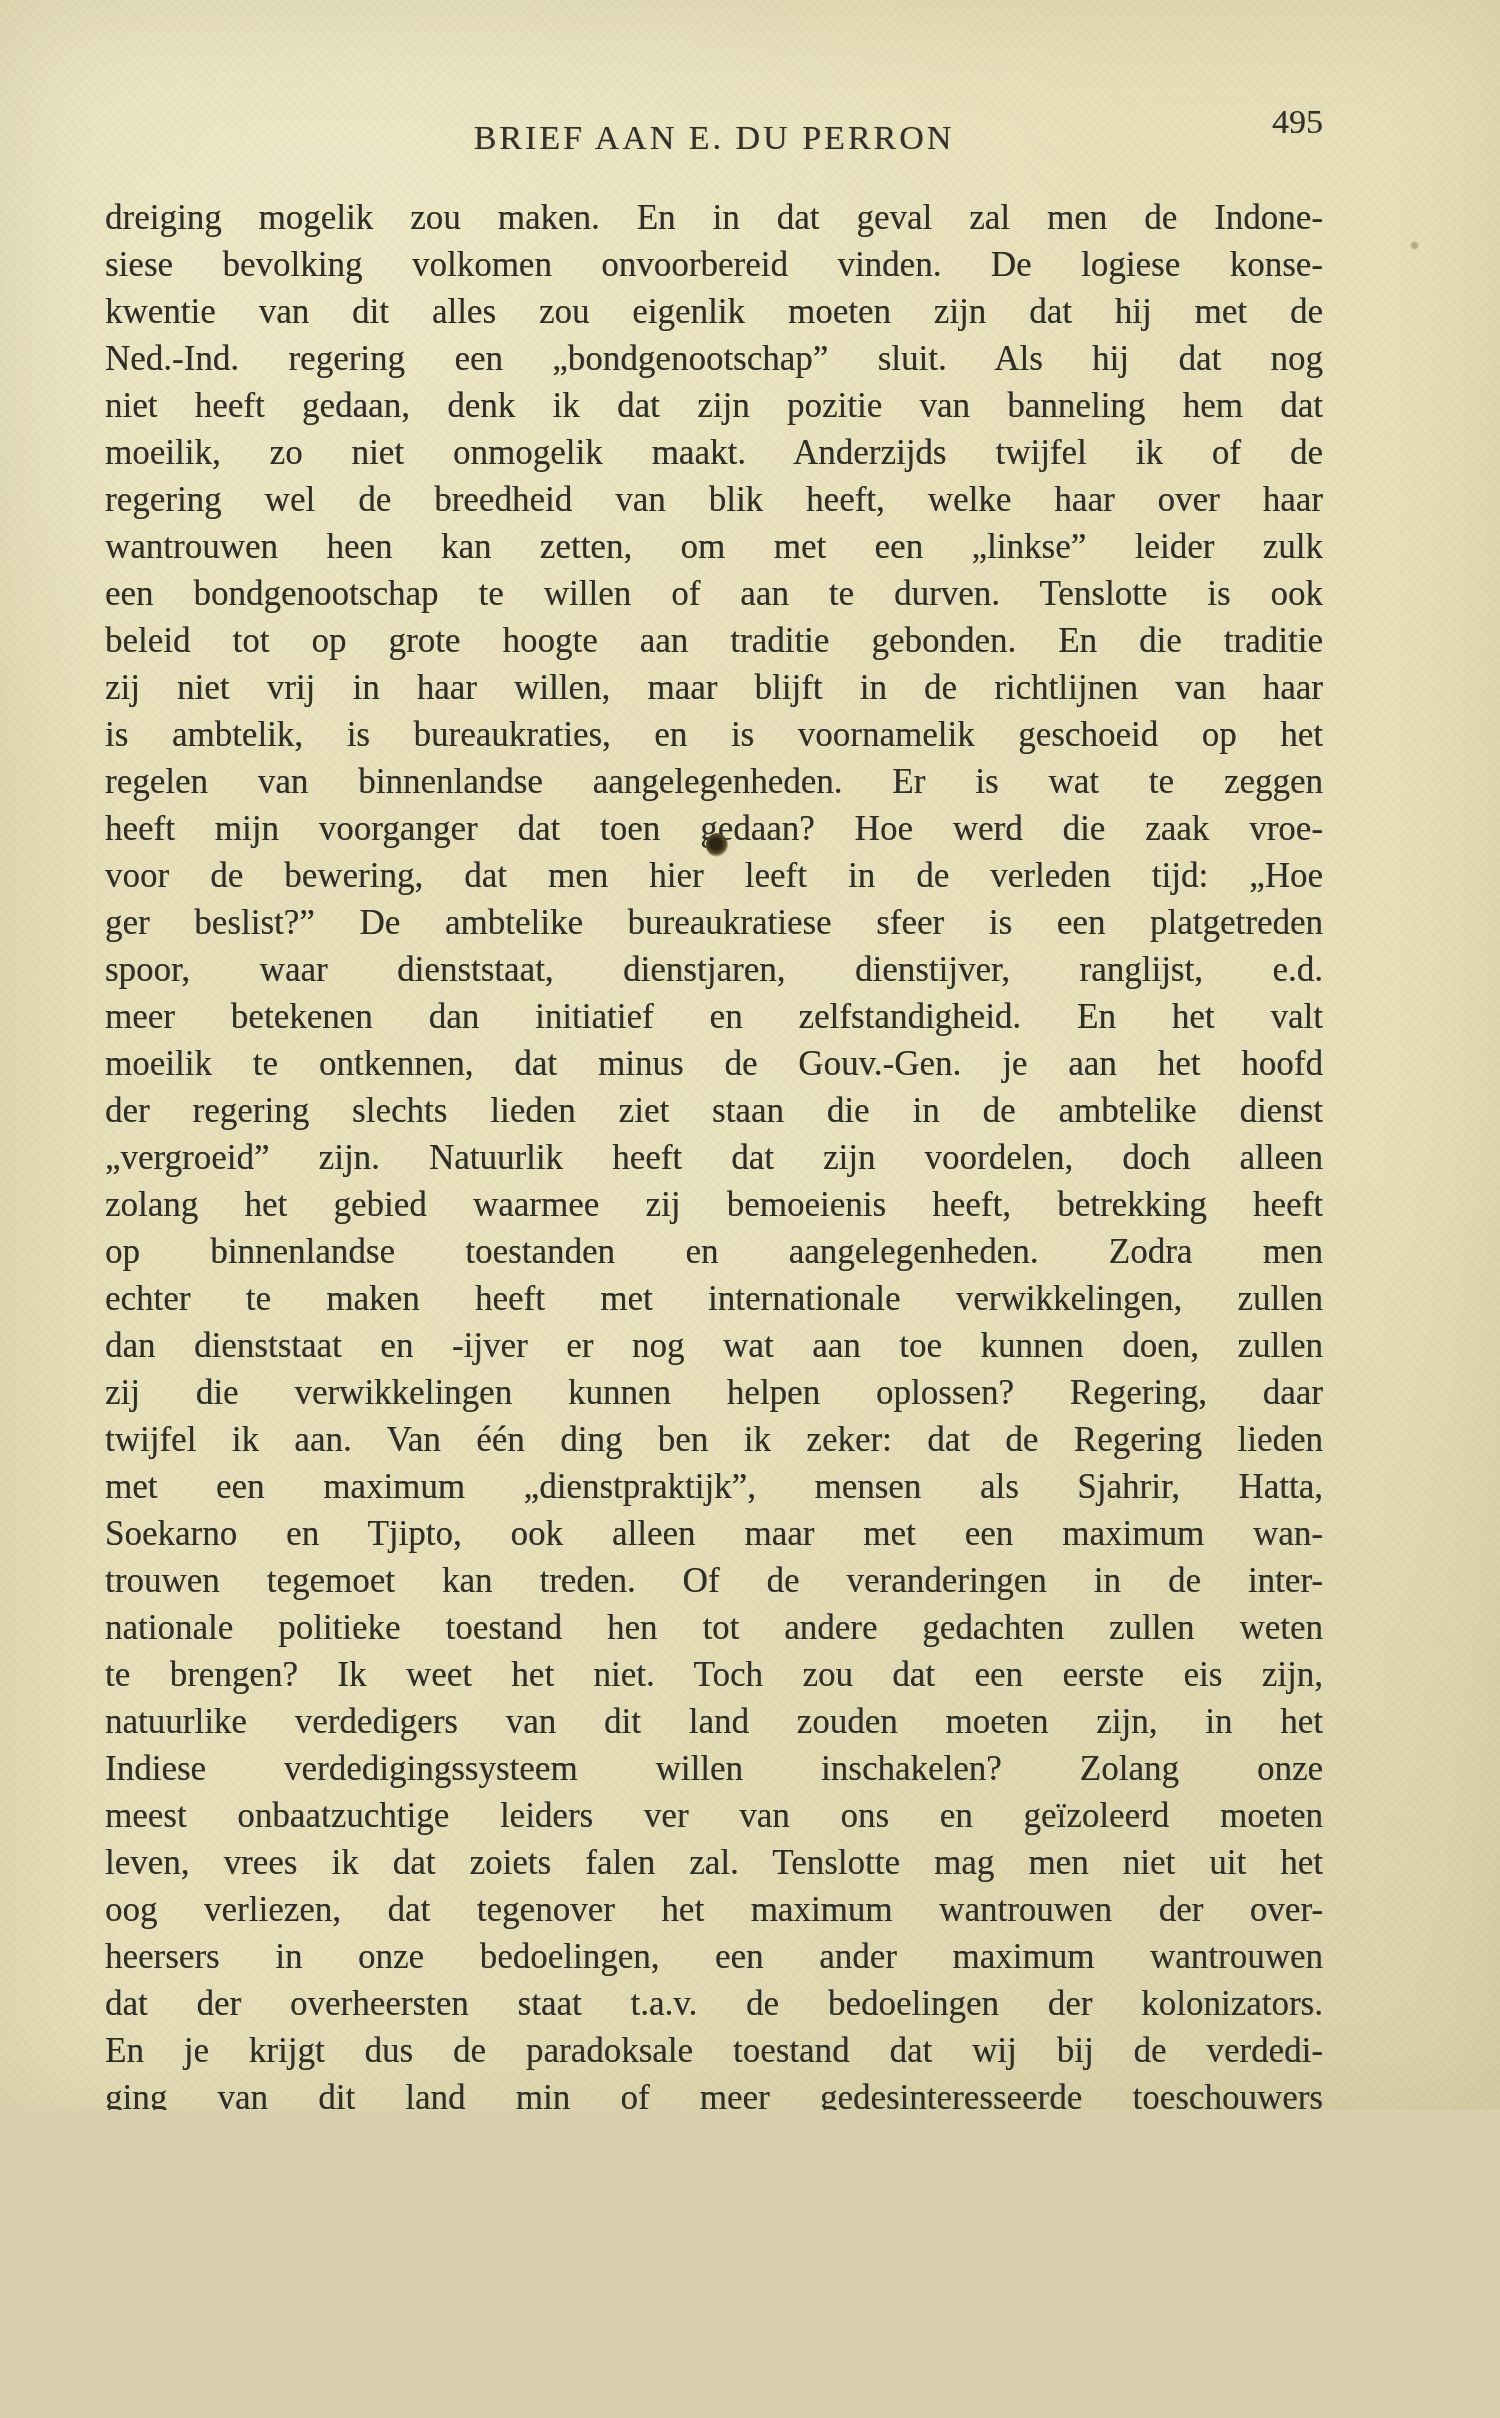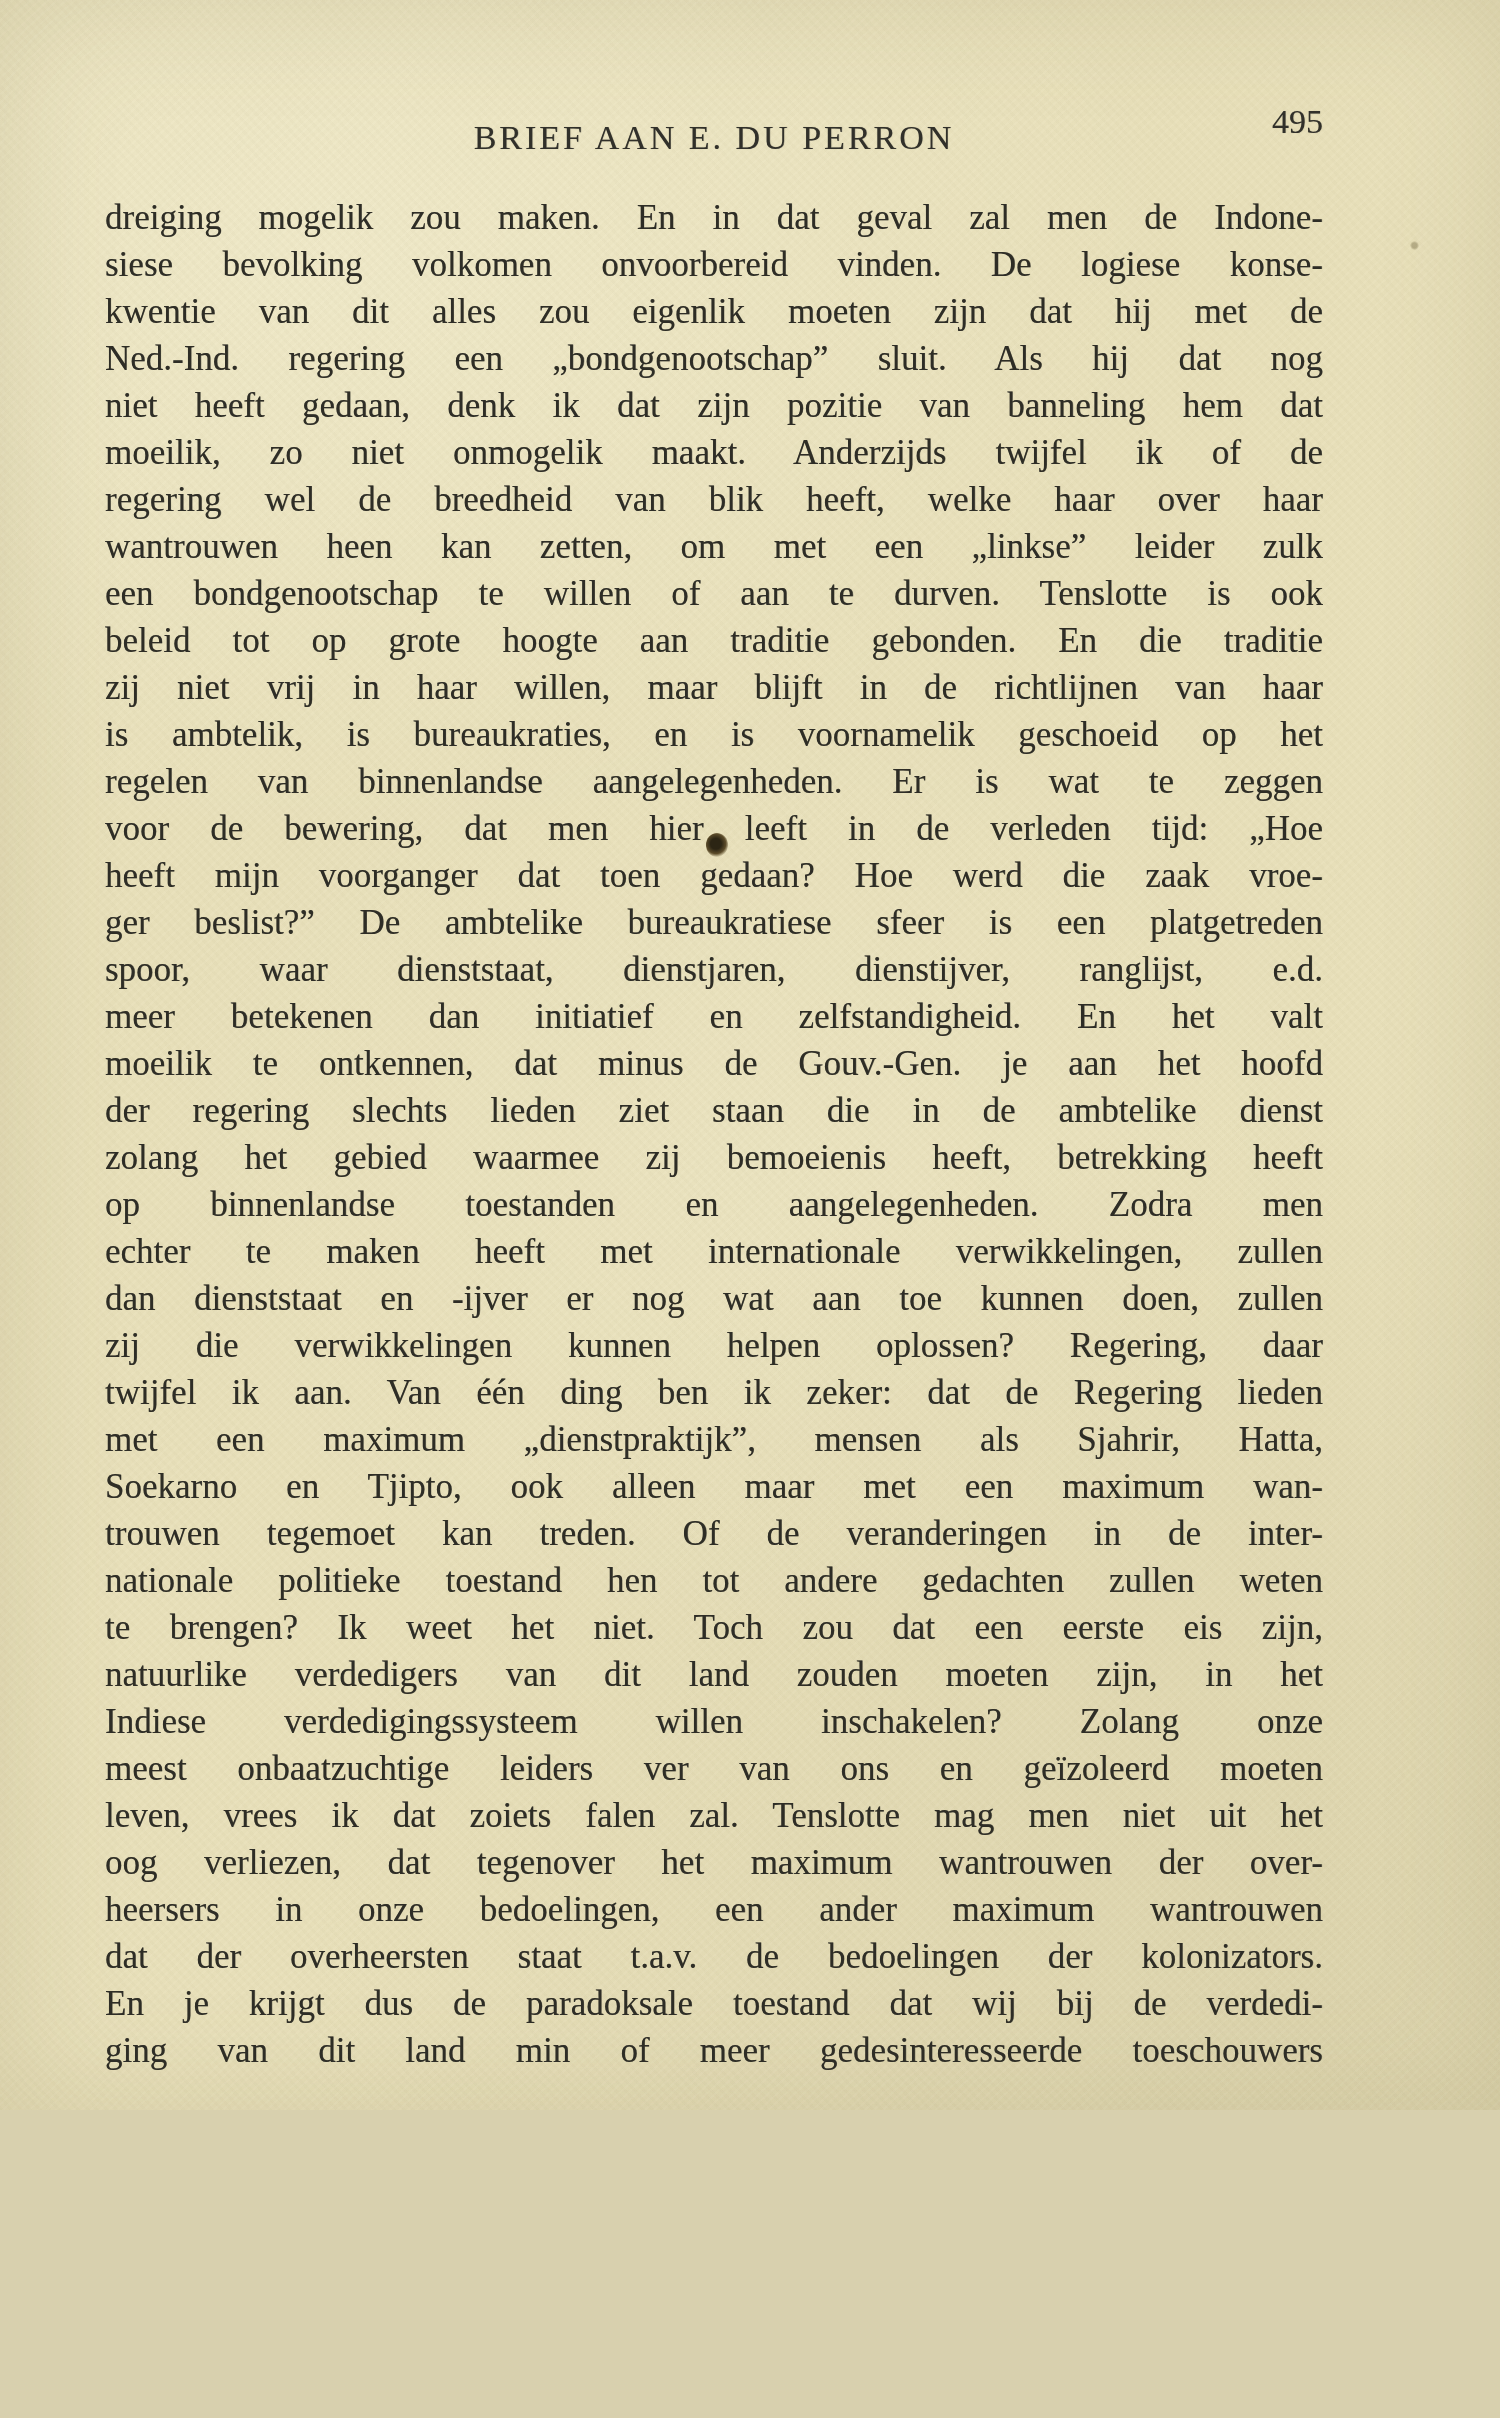--- a/index.html
+++ b/index.html
@@ -100,27 +100,28 @@
       <div class="line">Ned.-Ind. regering een „bondgenootschap” sluit. Als hij dat nog</div>
       <div class="line">niet heeft gedaan, denk ik dat zijn pozitie van banneling hem dat</div>
       <div class="line">moeilik, zo niet onmogelik maakt. Anderzijds twijfel ik of de</div>
       <div class="line">regering wel de breedheid van blik heeft, welke haar over haar</div>
       <div class="line">wantrouwen heen kan zetten, om met een „linkse” leider zulk</div>
       <div class="line">een bondgenootschap te willen of aan te durven. Tenslotte is ook</div>
       <div class="line">beleid tot op grote hoogte aan traditie gebonden. En die traditie</div>
       <div class="line">zij niet vrij in haar willen, maar blijft in de richtlijnen van haar</div>
       <div class="line">is ambtelik, is bureaukraties, en is voornamelik geschoeid op het</div>
       <div class="line">regelen van binnenlandse aangelegenheden. Er is wat te zeggen</div>
+      <div class="line">heeft mijn voorganger dat toen gedaan? Hoe werd die zaak vroe-</div>
       <div class="line">voor de bewering, dat men hier leeft in de verleden tijd: „Hoe</div>
-      <div class="line">heeft mijn voorganger dat toen gedaan? Hoe werd die zaak vroe-</div>
       <div class="line">ger beslist?” De ambtelike bureaukratiese sfeer is een platgetreden</div>
       <div class="line">spoor, waar dienststaat, dienstjaren, dienstijver, ranglijst, e.d.</div>
       <div class="line">meer betekenen dan initiatief en zelfstandigheid. En het valt</div>
       <div class="line">moeilik te ontkennen, dat minus de Gouv.-Gen. je aan het hoofd</div>
       <div class="line">der regering slechts lieden ziet staan die in de ambtelike dienst</div>
+      <div class="line">„vergroeid” zijn. Natuurlik heeft dat zijn voordelen, doch alleen</div>
       <div class="line">zolang het gebied waarmee zij bemoeienis heeft, betrekking heeft</div>
       <div class="line">op binnenlandse toestanden en aangelegenheden. Zodra men</div>
       <div class="line">echter te maken heeft met internationale verwikkelingen, zullen</div>
       <div class="line">dan dienststaat en -ijver er nog wat aan toe kunnen doen, zullen</div>
       <div class="line">zij die verwikkelingen kunnen helpen oplossen? Regering, daar</div>
       <div class="line">twijfel ik aan. Van één ding ben ik zeker: dat de Regering lieden</div>
       <div class="line">met een maximum „dienstpraktijk”, mensen als Sjahrir, Hatta,</div>
       <div class="line">Soekarno en Tjipto, ook alleen maar met een maximum wan-</div>
       <div class="line">trouwen tegemoet kan treden. Of de veranderingen in de inter-</div>
       <div class="line">nationale politieke toestand hen tot andere gedachten zullen weten</div>

